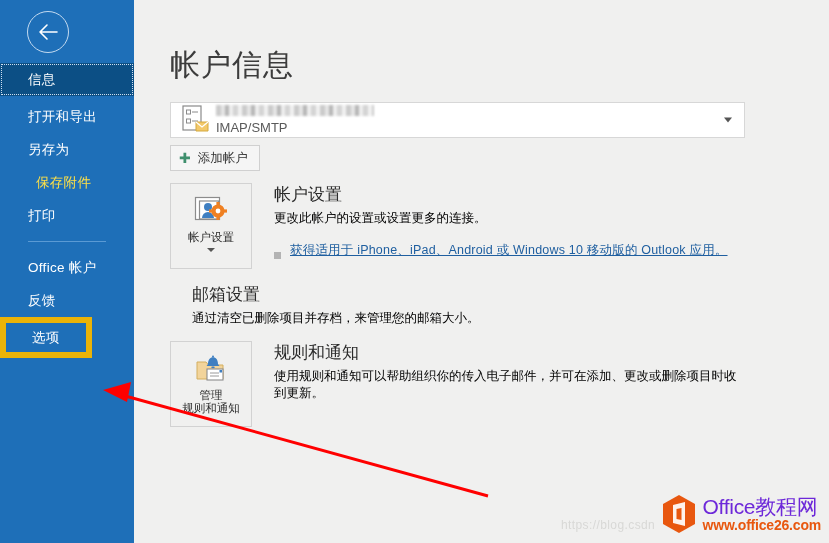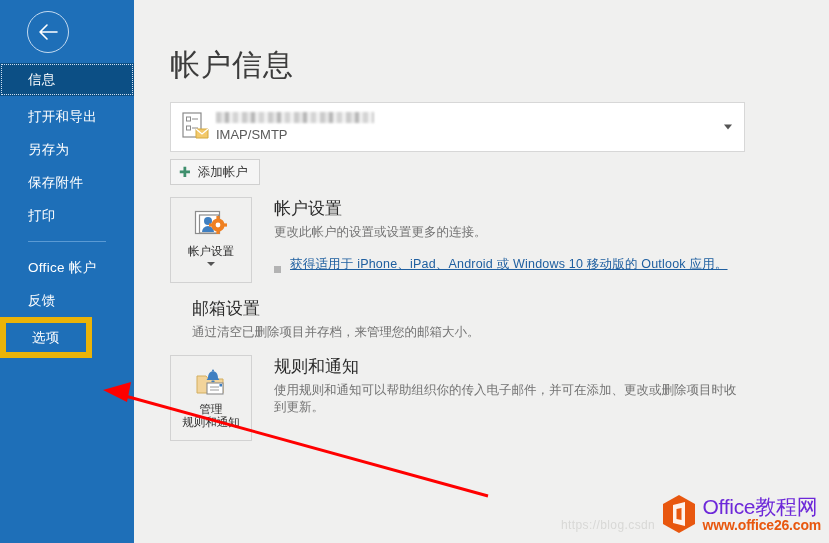--- a/index.html
+++ b/index.html
@@ -56,22 +56,23 @@
     box-sizing: border-box;
     letter-spacing: 0.3px;
   }
   .nav-item.selected {
     background: #0c4f85;
     outline: 1px dotted #cfe0f2;
     outline-offset: -2px;
     font-weight: normal;
   }
   .nav-item.disabled {
-    color: #ffffff;
+    color: #fde047;
     cursor: default;
+    margin-left: 8px;
   }
   .nav-item.highlighted {
     border: 6px solid #eab308;
     padding: 6px 0 6px 26px;
     margin-right: 42px;
   }
   .nav-sep {
     height: 1px;
     background: #5a9ad4;
     margin: 9px 28px 9px 28px;
@@ -91,21 +92,21 @@
     color: #3c3c3c;
     margin: 45px 0 0 0;
     font-weight: normal;
     letter-spacing: 1px;
   }
 
   
   .acct-select {
     margin-top: 16px;
     width: 575px;
-    height: 50px;
+    height: 36px;
     background: #ffffff;
     border: 1px solid #d7d7d7;
     box-sizing: border-box;
     display: flex;
     align-items: center;
     position: relative;
     cursor: pointer;
   }
   .acct-icon {
     width: 30px;
@@ -211,21 +212,21 @@
     max-width: 470px;
   }
   .sec-title {
     font-size: 17px;
     color: #2b2b2b;
     margin: 0 0 4px 0;
     font-weight: normal;
   }
   .sec-desc {
     font-size: 12.5px;
-    color: #737373;
+    color: #000000;
     line-height: 17px;
     margin: 0;
   }
   .link-row {
     display: flex;
     align-items: flex-end;
     margin-top: 15px;
   }
   .bullet-sq {
     width: 7px; height: 7px;

